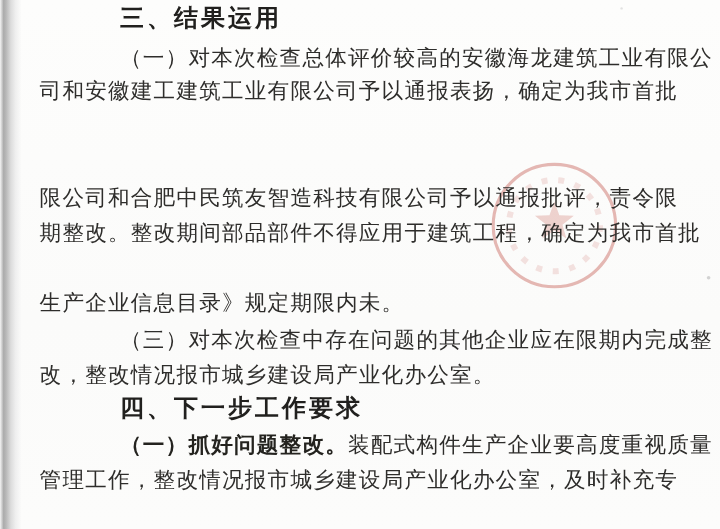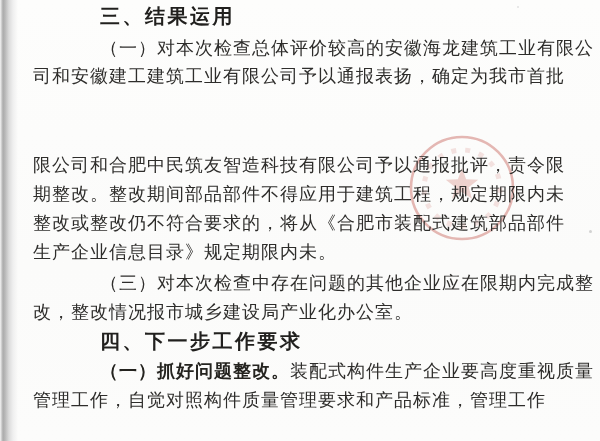--- a/index.html
+++ b/index.html
@@ -70,30 +70,29 @@
     <circle class="chars" cx="56" cy="57" r="38" stroke-dasharray="5 9"></circle>
     <circle class="ring" cx="56" cy="57" r="51"></circle>
   </svg>
 
   <div class="line heading" style="top:4px">三、结果运用</div>
 
   <div class="line para-start" style="top:36px">（一）对本次检查总体评价较高的安徽海龙建筑工业有限公</div>
   <div class="line cont" style="top:64px">司和安徽建工建筑工业有限公司予以通报表扬，确定为我市首批</div>
 
   <div class="line cont" style="top:153px">限公司和合肥中民筑友智造科技有限公司予以通报批评，责令限</div>
-  <div class="line cont" style="top:182px">期整改。整改期间部品部件不得应用于建筑工程，规定期限内未</div>
-  <div class="line cont" style="top:211px">整改或整改仍不符合要求的，将从《合肥市装配式建筑部品部件</div>
+  <div class="line cont" style="top:182px">期整改。整改期间部品部件不得应用于建筑工程，确定为我市首批</div>
   <div class="line cont" style="top:240px">生产企业信息目录》规定期限内未。</div>
 
   <div class="line para-start" style="top:271px">（三）对本次检查中存在问题的其他企业应在限期内完成整</div>
   <div class="line cont" style="top:300px">改，整改情况报市城乡建设局产业化办公室。</div>
 
   <div class="line para-start" style="top:359px">
     <span class="lead-bold">（一）抓好问题整改。</span><span>装配式构件生产企业要高度重视质量</span>
   </div>
 
   <div class="line heading" style="top:329px">四、下一步工作要求</div>
-  <div class="line cont" style="top:388px">管理工作，自觉对照构件质量管理要求和产品标准，管理工作</div>
+  <div class="line cont" style="top:388px">管理工作，整改情况报市城乡建设局产业化办公室，及时补充专</div>
 
   <div class="speck speck1"></div>
   <div class="speck speck2"></div>
 
 </div>
 
 </body></html>

